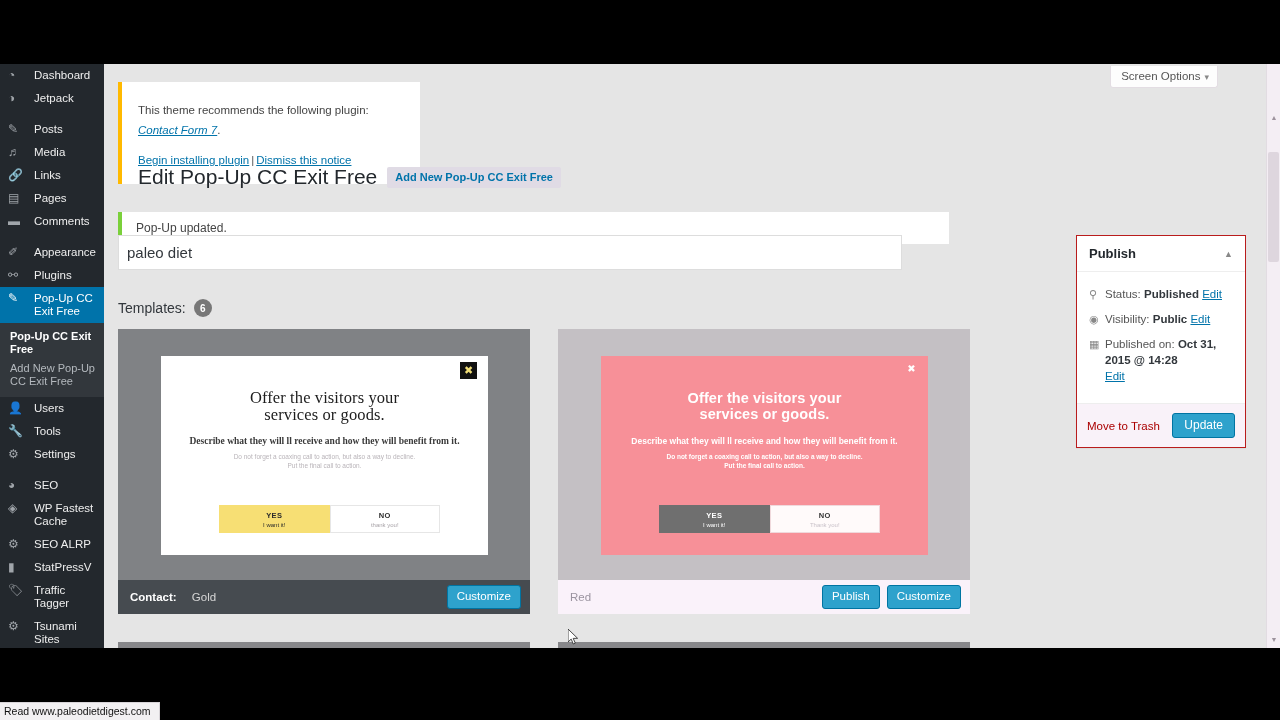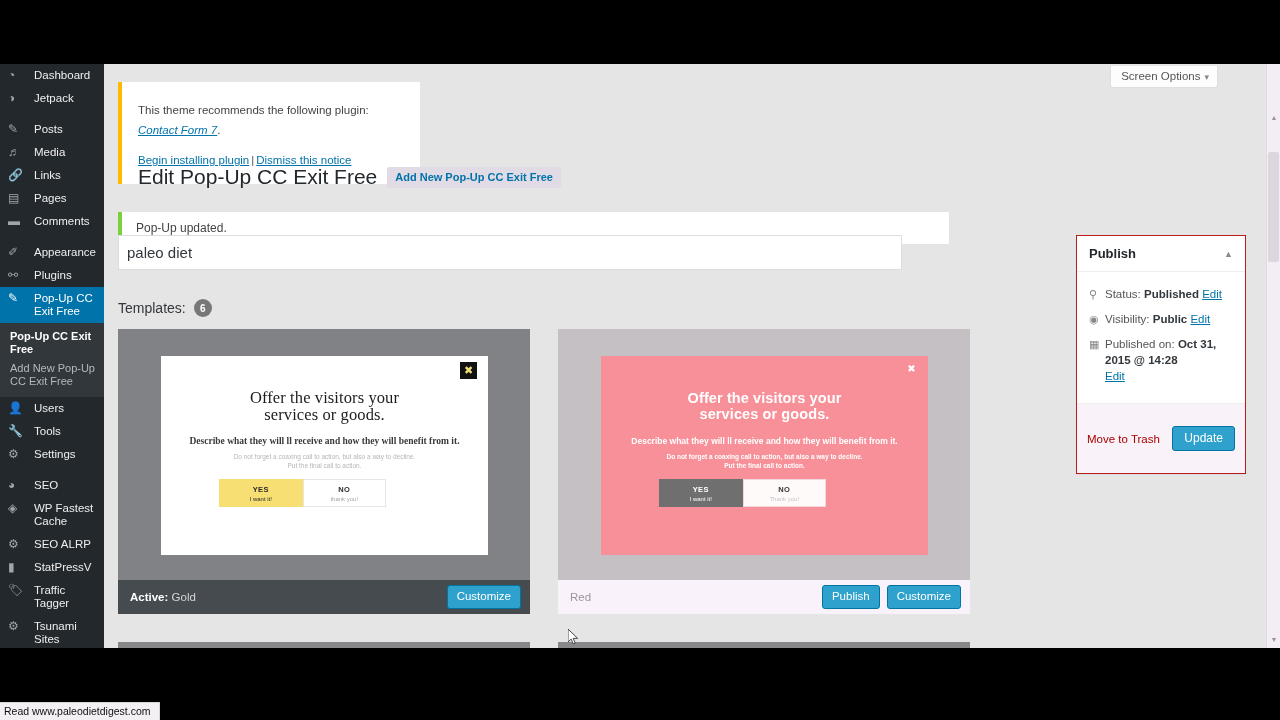--- a/index.html
+++ b/index.html
@@ -277,23 +277,23 @@
   .popup .fine {
     margin-top: 6px;
     font-size: 6.5px;
     color: #b9b4b9;
     line-height: 9px;
   }
   .popup.pink .fine { color: #fff; font-weight: bold; }
 
   .popup .cta {
     position: absolute;
-    left: 58px; bottom: 48px;
-    display: flex;
-    width: 167px;
+    left: 58px; bottom: 22px;
+    display: flex;
+    width: 221px;
   }
   .cta .btn {
     flex: 1 1 50%;
     height: 28px;
     display: flex;
     flex-direction: column;
     align-items: center;
     justify-content: center;
     cursor: pointer;
   }
@@ -310,21 +310,21 @@
     height: 34px;
     display: flex;
     align-items: center;
     padding: 0 9px 0 12px;
     font-size: 11.5px;
   }
   .tpl-bar.active { background: #464b50; color: #fff; }
   .tpl-bar.inactive { background: #faf2fa; color: #9b94a0; }
   .tpl-bar .name { flex: 1 1 auto; }
   .tpl-bar .name b { font-weight: bold; }
-  .tpl-bar .name .sm { color: #d6d6d6; }
+  .tpl-bar .name .sm { color: #d6d6d6; margin-left: 12px; }
   .btn-blue {
     background: #2ea2cc;
     color: #fff;
     border: 1px solid #0074a2;
     border-radius: 3px;
     padding: 4px 9px 5px;
     font-size: 11.5px;
     line-height: 13px;
     margin-left: 7px;
     cursor: pointer;
@@ -367,21 +367,21 @@
     flex: 0 0 16px;
     color: #888;
     font-size: 11px;
     line-height: 16px;
   }
   .misc-pub b { color: #32373c; }
   #major-publishing {
     display: flex;
     align-items: center;
     justify-content: space-between;
-    padding: 22px 10px;
+    padding: 9px 10px;
     background: #f9f2f9;
     border-top: 1px solid #eee;
   }
   #move-trash {
     color: #a00;
     font-size: 11.5px;
     text-decoration: none;
     cursor: pointer;
   }
   #publish-btn {
@@ -595,21 +595,21 @@
                         <span class="b2">I want it!</span>
                       </div>
                       <div class="btn no">
                         <span class="b1">NO</span>
                         <span class="b2">thank you!</span>
                       </div>
                     </div>
                   </div>
                 </div>
                 <div class="tpl-bar active">
-                  <span class="name"><b>Active:</b> <span class="sm">Gold</span></span>
+                  <span class="name"><b>Contact:</b> <span class="sm">Gold</span></span>
                   <span class="btn-blue">Customize</span>
                 </div>
               </div>
               <div class="tpl-card">
                 <div class="tpl-screen bg-lgray">
                   <div class="popup pink">
                     <div class="close">✖</div>
                     <h2>Offer the visitors your<br>services or goods.</h2>
                     <div class="sub">Describe what they will ll receive and how they will benefit from it.</div>
                     <div class="fine">Do not forget a coaxing call to action, but also a way to decline.<br>Put the final call to action.</div>

